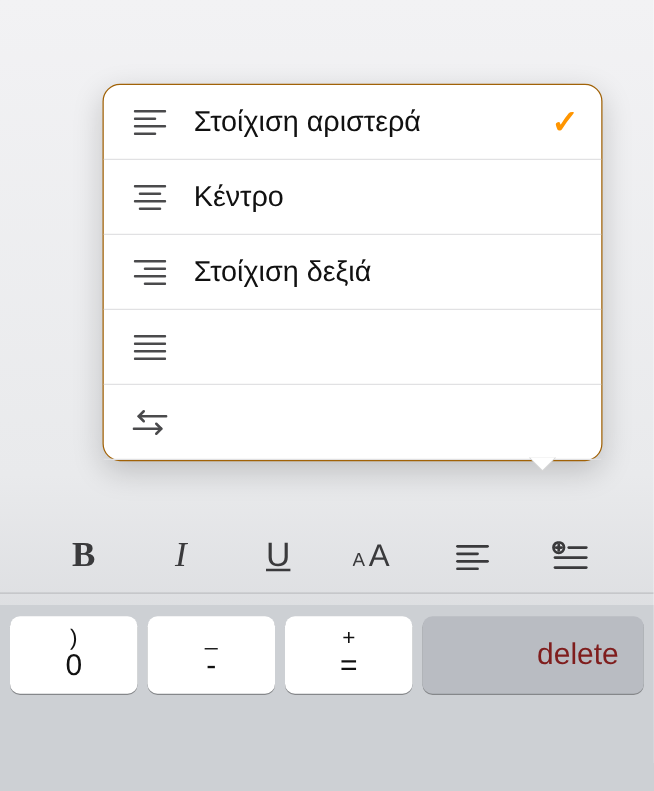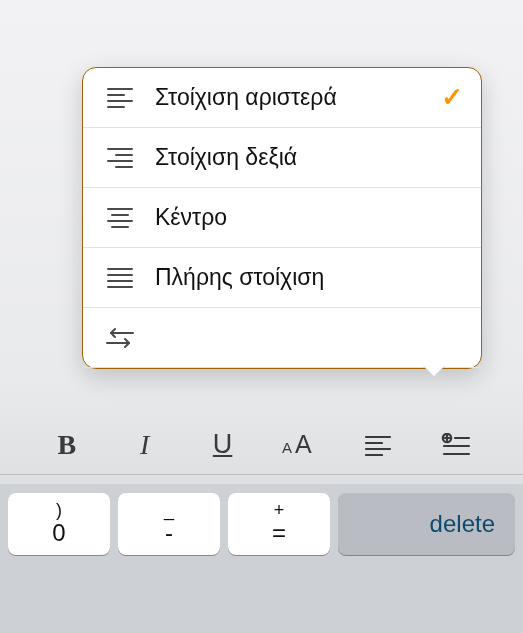--- a/index.html
+++ b/index.html
@@ -127,21 +127,21 @@
     align-items: center;
     font-size: 22px;
     color: #000;
     box-shadow: 0 1px 0 rgba(0,0,0,0.35);
     position: relative;
   }
   .key.white { background: #fff; flex: 0 0 102px; }
   .key.gray { background: #B9BCC2; flex: 1; align-items: flex-end; padding-right: 20px; }
   .key .upper { font-size: 18px; line-height: 1; color: #111; }
   .key .lower { font-size: 24px; line-height: 1.2; color: #111; }
-  .key.gray .del-label { font-size: 24px; color: #0c4a6e; }
+  .key.gray .del-label { font-size: 24px; color: #7f1d1d; }
 
   
   .bottomfade {
     position: absolute;
     top: 564px;
     left: 0;
     width: 523px;
     height: 69px;
     background: #CDD0D4;
   }
@@ -159,48 +159,47 @@
         <line x1="1" y1="20" x2="17" y2="20"></line>
       </svg>
     </span>
     <span class="label">Στοίχιση αριστερά</span>
     <span class="check">✓</span>
   </div>
   <div class="menu-item">
     <span class="icon">
       <svg width="26" height="22" viewBox="0 0 26 22" stroke="#4a4a4c" stroke-width="2" stroke-linecap="round">
         <line x1="1" y1="2" x2="25" y2="2"></line>
+        <line x1="5" y1="8" x2="21" y2="8"></line>
+        <line x1="1" y1="14" x2="25" y2="14"></line>
+        <line x1="5" y1="20" x2="21" y2="20"></line>
+      </svg>
+    </span>
+    <span class="label">Κέντρο</span>
+  </div>
+  <div class="menu-item">
+    <span class="icon">
+      <svg width="26" height="22" viewBox="0 0 26 22" stroke="#4a4a4c" stroke-width="2" stroke-linecap="round">
+        <line x1="1" y1="2" x2="25" y2="2"></line>
         <line x1="9" y1="8" x2="25" y2="8"></line>
         <line x1="1" y1="14" x2="25" y2="14"></line>
         <line x1="9" y1="20" x2="25" y2="20"></line>
       </svg>
     </span>
     <span class="label">Στοίχιση δεξιά</span>
   </div>
   <div class="menu-item">
     <span class="icon">
       <svg width="26" height="22" viewBox="0 0 26 22" stroke="#4a4a4c" stroke-width="2" stroke-linecap="round">
         <line x1="1" y1="2" x2="25" y2="2"></line>
-        <line x1="5" y1="8" x2="21" y2="8"></line>
-        <line x1="1" y1="14" x2="25" y2="14"></line>
-        <line x1="5" y1="20" x2="21" y2="20"></line>
-      </svg>
-    </span>
-    <span class="label">Κέντρο</span>
-  </div>
-  <div class="menu-item">
-    <span class="icon">
-      <svg width="26" height="22" viewBox="0 0 26 22" stroke="#4a4a4c" stroke-width="2" stroke-linecap="round">
-        <line x1="1" y1="2" x2="25" y2="2"></line>
         <line x1="1" y1="8" x2="25" y2="8"></line>
         <line x1="1" y1="14" x2="25" y2="14"></line>
         <line x1="1" y1="20" x2="25" y2="20"></line>
       </svg>
     </span>
-    <span class="label">Πλήρης στοίχιση</span>
   </div>
   <div class="menu-item">
     <span class="icon">
       <svg width="28" height="22" viewBox="0 0 28 22" stroke="#4a4a4c" stroke-width="2" fill="none" stroke-linecap="round" stroke-linejoin="round">
         <line x1="5" y1="6" x2="27" y2="6"></line>
         <polyline points="9,2 5,6 9,10"></polyline>
         <line x1="1" y1="16" x2="23" y2="16"></line>
         <polyline points="19,12 23,16 19,20"></polyline>
       </svg>
     </span>

